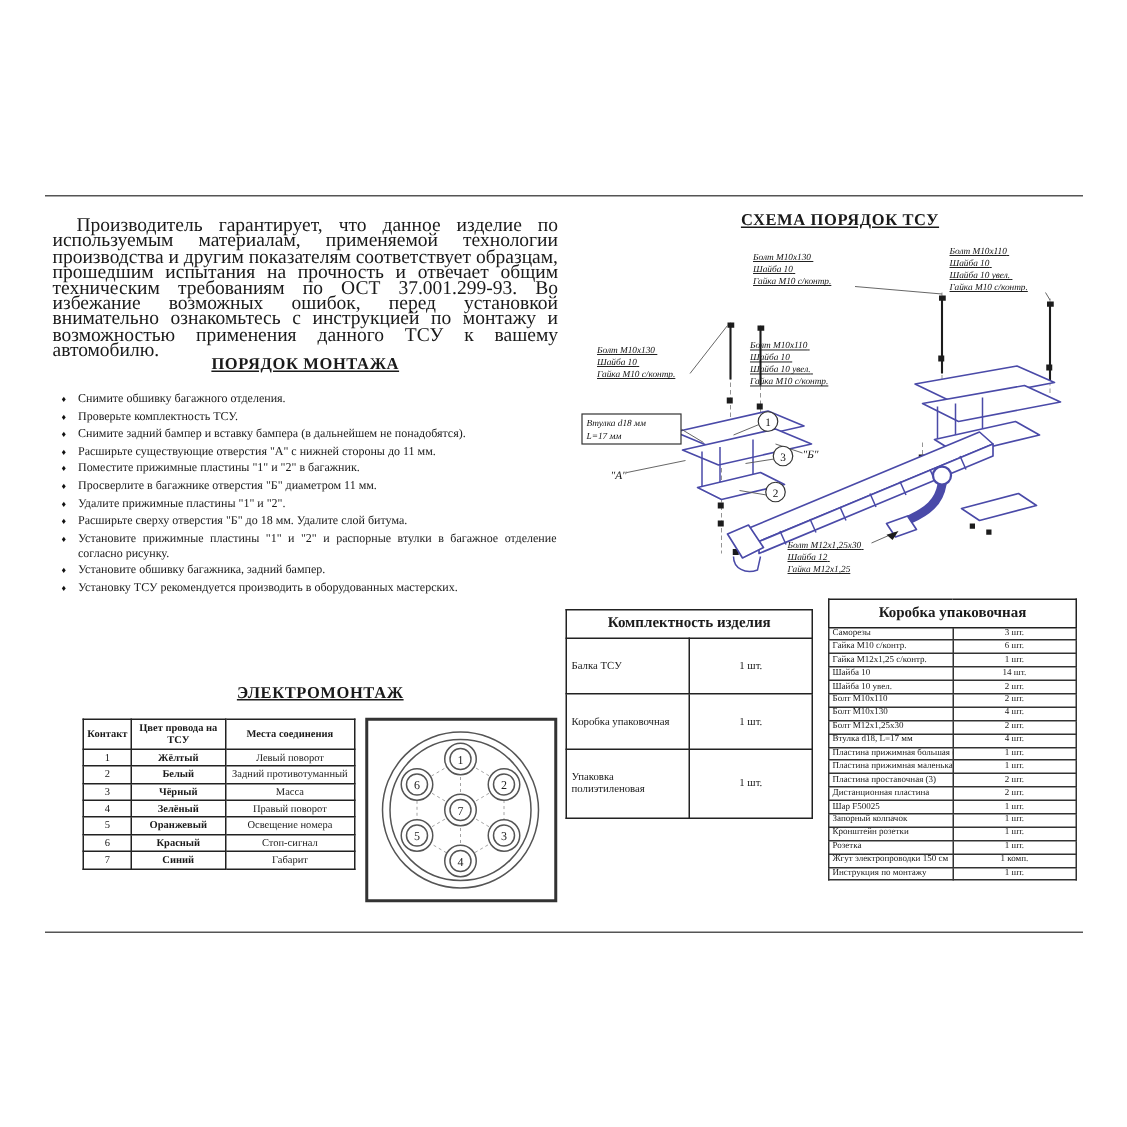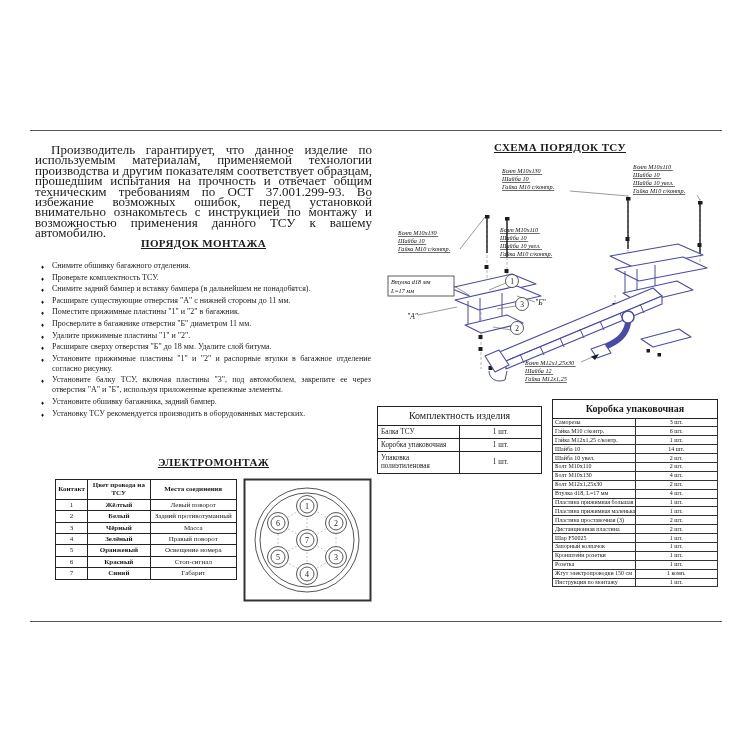--- a/index.html
+++ b/index.html
@@ -15,22 +15,22 @@
   ul.steps li{position:relative;padding-left:12px;margin-bottom:1.6px;}
   ul.steps li::before{content:"\2666";position:absolute;left:1px;top:1px;font-size:6px;color:#111;}
   table{border-collapse:collapse;background:#fff;}
   
   .etable{font-size:7px;width:182px;table-layout:fixed;}
   .etable th,.etable td{border:1.7px solid #222;padding:1px 2px;text-align:center;line-height:1.2;vertical-align:middle;}
   .etable th{font-weight:bold;}
   .etable td.b{font-weight:bold;}
   
   .ktable{font-size:7.2px;width:165px;table-layout:fixed;}
-  .ktable td{border:1.4px solid #222;padding:2px 3px;line-height:1.15;}
-  .ktable td.ttl{font-size:10px;font-weight:normal;text-align:center;padding:3px 2px;}
+  .ktable td{border:1.4px solid #222;padding:14px 3px;line-height:1.15;}
+  .ktable td.ttl{font-size:10px;font-weight:bold;text-align:center;padding:3px 2px;}
   .ktable td.qty{text-align:center;width:30px;}
   
   .btable{font-size:6px;width:166px;table-layout:fixed;}
   .btable td{border:1px solid #333;padding:0.5px 2px;line-height:1.15;white-space:nowrap;overflow:hidden;}
   .btable td.ttl{font-size:10px;font-weight:bold;text-align:center;padding:3px 2px;border:1.5px solid #222;white-space:normal;}
   .btable td.qty{text-align:center;width:27px;}
   
   .co{font-family:"Liberation Serif", serif;font-style:italic;font-size:6.2px;fill:#111;text-decoration:underline;}
   .lbl{font-family:"Liberation Serif", serif;font-style:italic;font-size:7.5px;fill:#111;}
   .num{font-family:"Liberation Serif", serif;font-size:7.5px;fill:#111;text-anchor:middle;}
@@ -55,21 +55,20 @@
 
 <li>Снимите обшивку багажного отделения.</li>
     <li>Проверьте комплектность ТСУ.</li>
     <li>Снимите задний бампер и вставку бампера (в дальнейшем не понадобятся).</li>
     <li>Расширьте существующие отверстия "А" с нижней стороны до 11 мм.</li>
     <li>Поместите прижимные пластины "1" и "2" в багажник.</li>
     <li>Просверлите в багажнике отверстия "Б" диаметром 11 мм.</li>
     <li>Удалите прижимные пластины "1" и "2".</li>
     <li>Расширьте сверху отверстия "Б" до 18 мм. Удалите слой битума.</li>
     <li>Установите прижимные пластины "1" и "2" и распорные втулки в багажное отделение согласно рисунку.</li>
-    <li>Установите балку ТСУ, включая пластины "3", под автомобилем, закрепите ее через отверстия "А" и "Б", используя приложенные крепежные элементы.</li>
     <li>Установите обшивку багажника, задний бампер.</li>
     <li>Установку ТСУ рекомендуется производить в оборудованных мастерских.</li>
   </ul>
 
 <div class="abs head" style="left:55px;top:456px;width:317px;">ЭЛЕКТРОМОНТАЖ</div>
 
 <table class="abs etable" style="left:55px;top:479px;padding-left:47px;">
   <colgroup>
       <col style="width:32px">
       <col style="width:62px">

